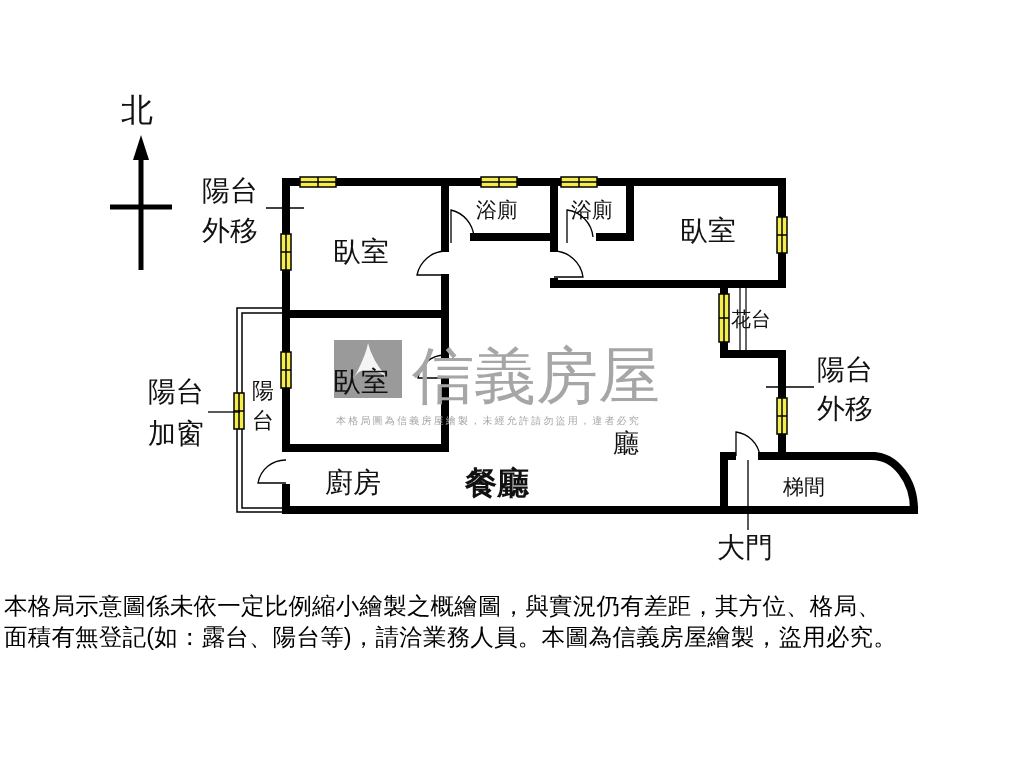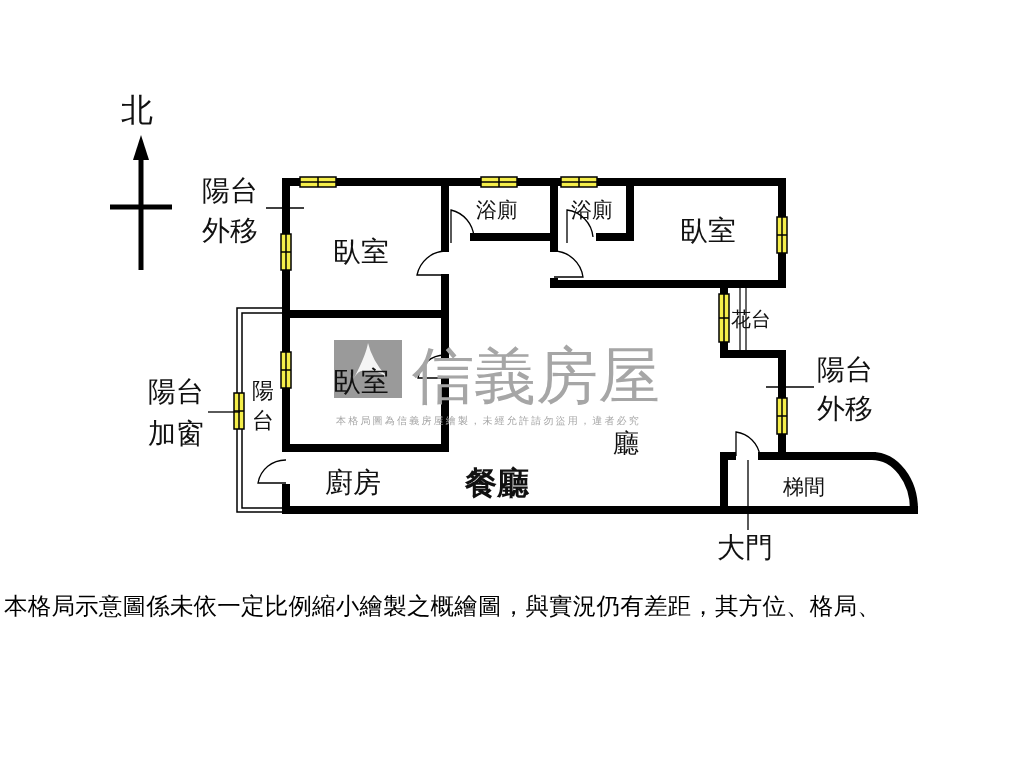--- a/index.html
+++ b/index.html
@@ -173,13 +173,14 @@
   <text class="lbl" x="202" y="240" font-size="28">外移</text>
   <text class="lbl" x="817" y="379" font-size="28">陽台</text>
   <text class="lbl" x="817" y="418" font-size="28">外移</text>
   <text class="lbl" x="148" y="401" font-size="28">陽台</text>
   <text class="lbl" x="148" y="443" font-size="28">加窗</text>
   <text class="lbl" x="717" y="557" font-size="28">大門</text>
 </svg>
 
 <div id="disclaimer">
   <div>本格局示意圖係未依一定比例縮小繪製之概繪圖，與實況仍有差距，其方位、格局、</div>
+  <div>面積有無登記(如：露台、陽台等)，請洽業務人員。本圖為信義房屋繪製，盜用必究。</div>
 </div>
 
 </body></html>

